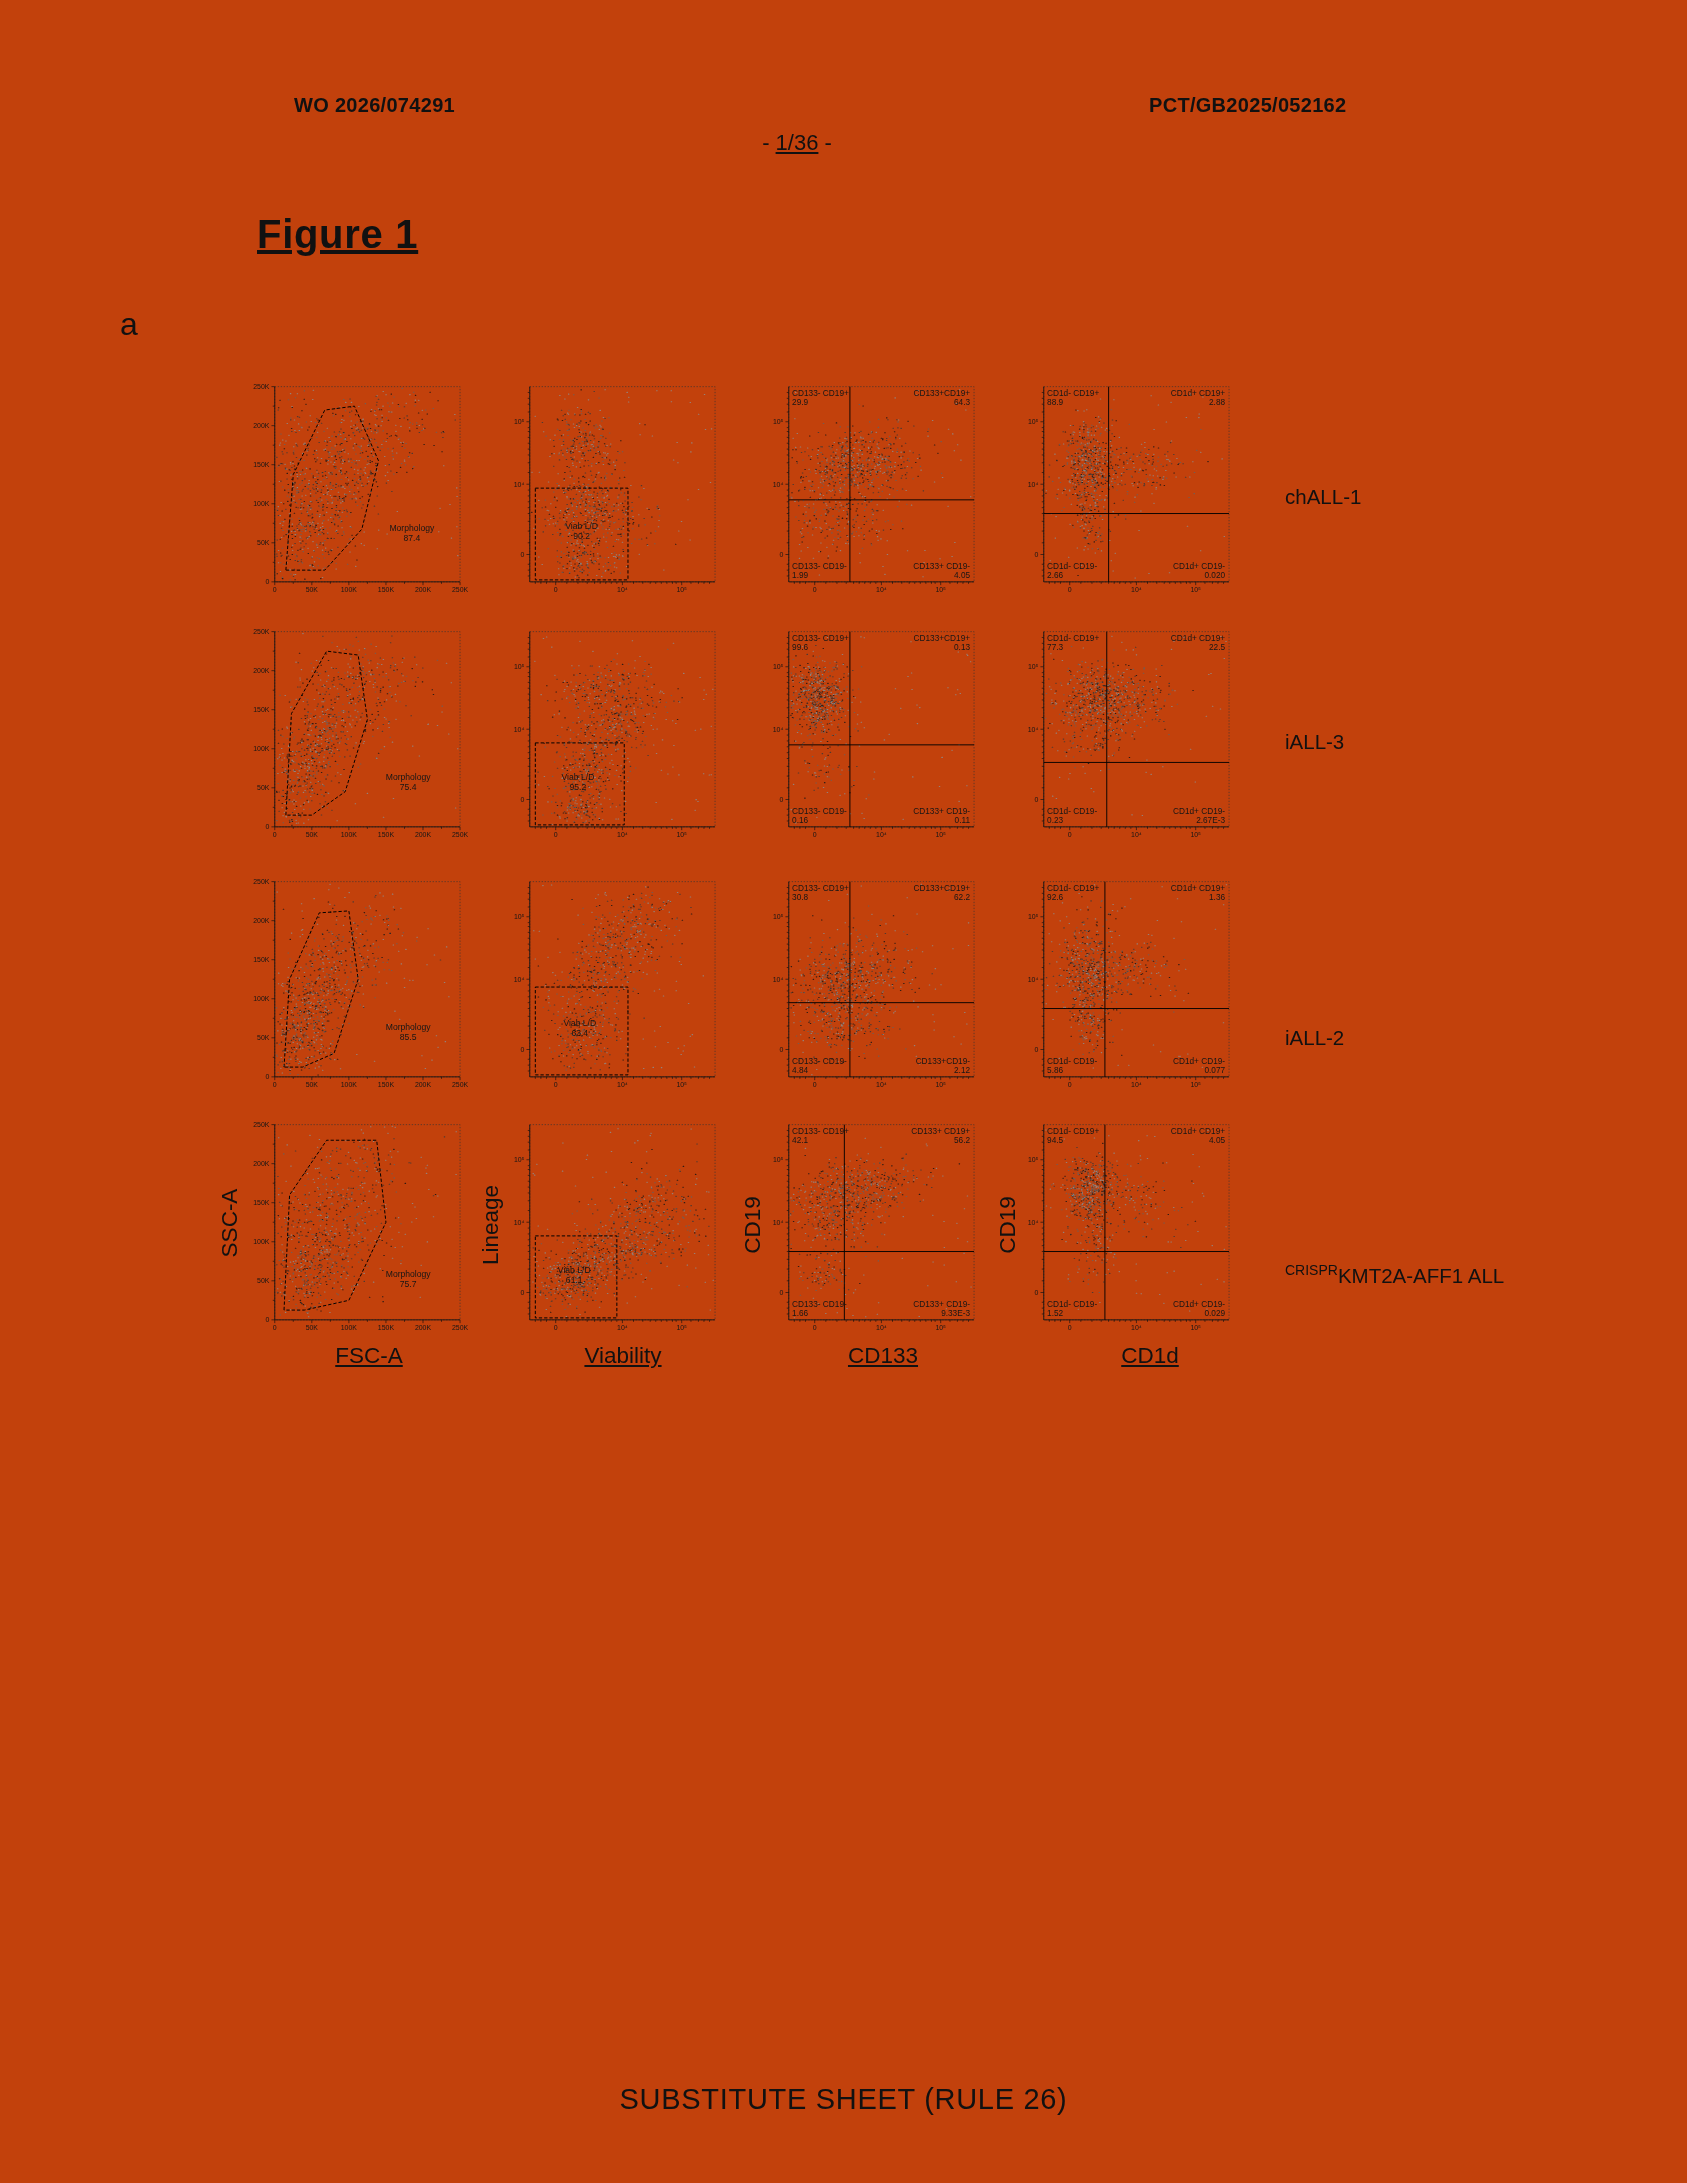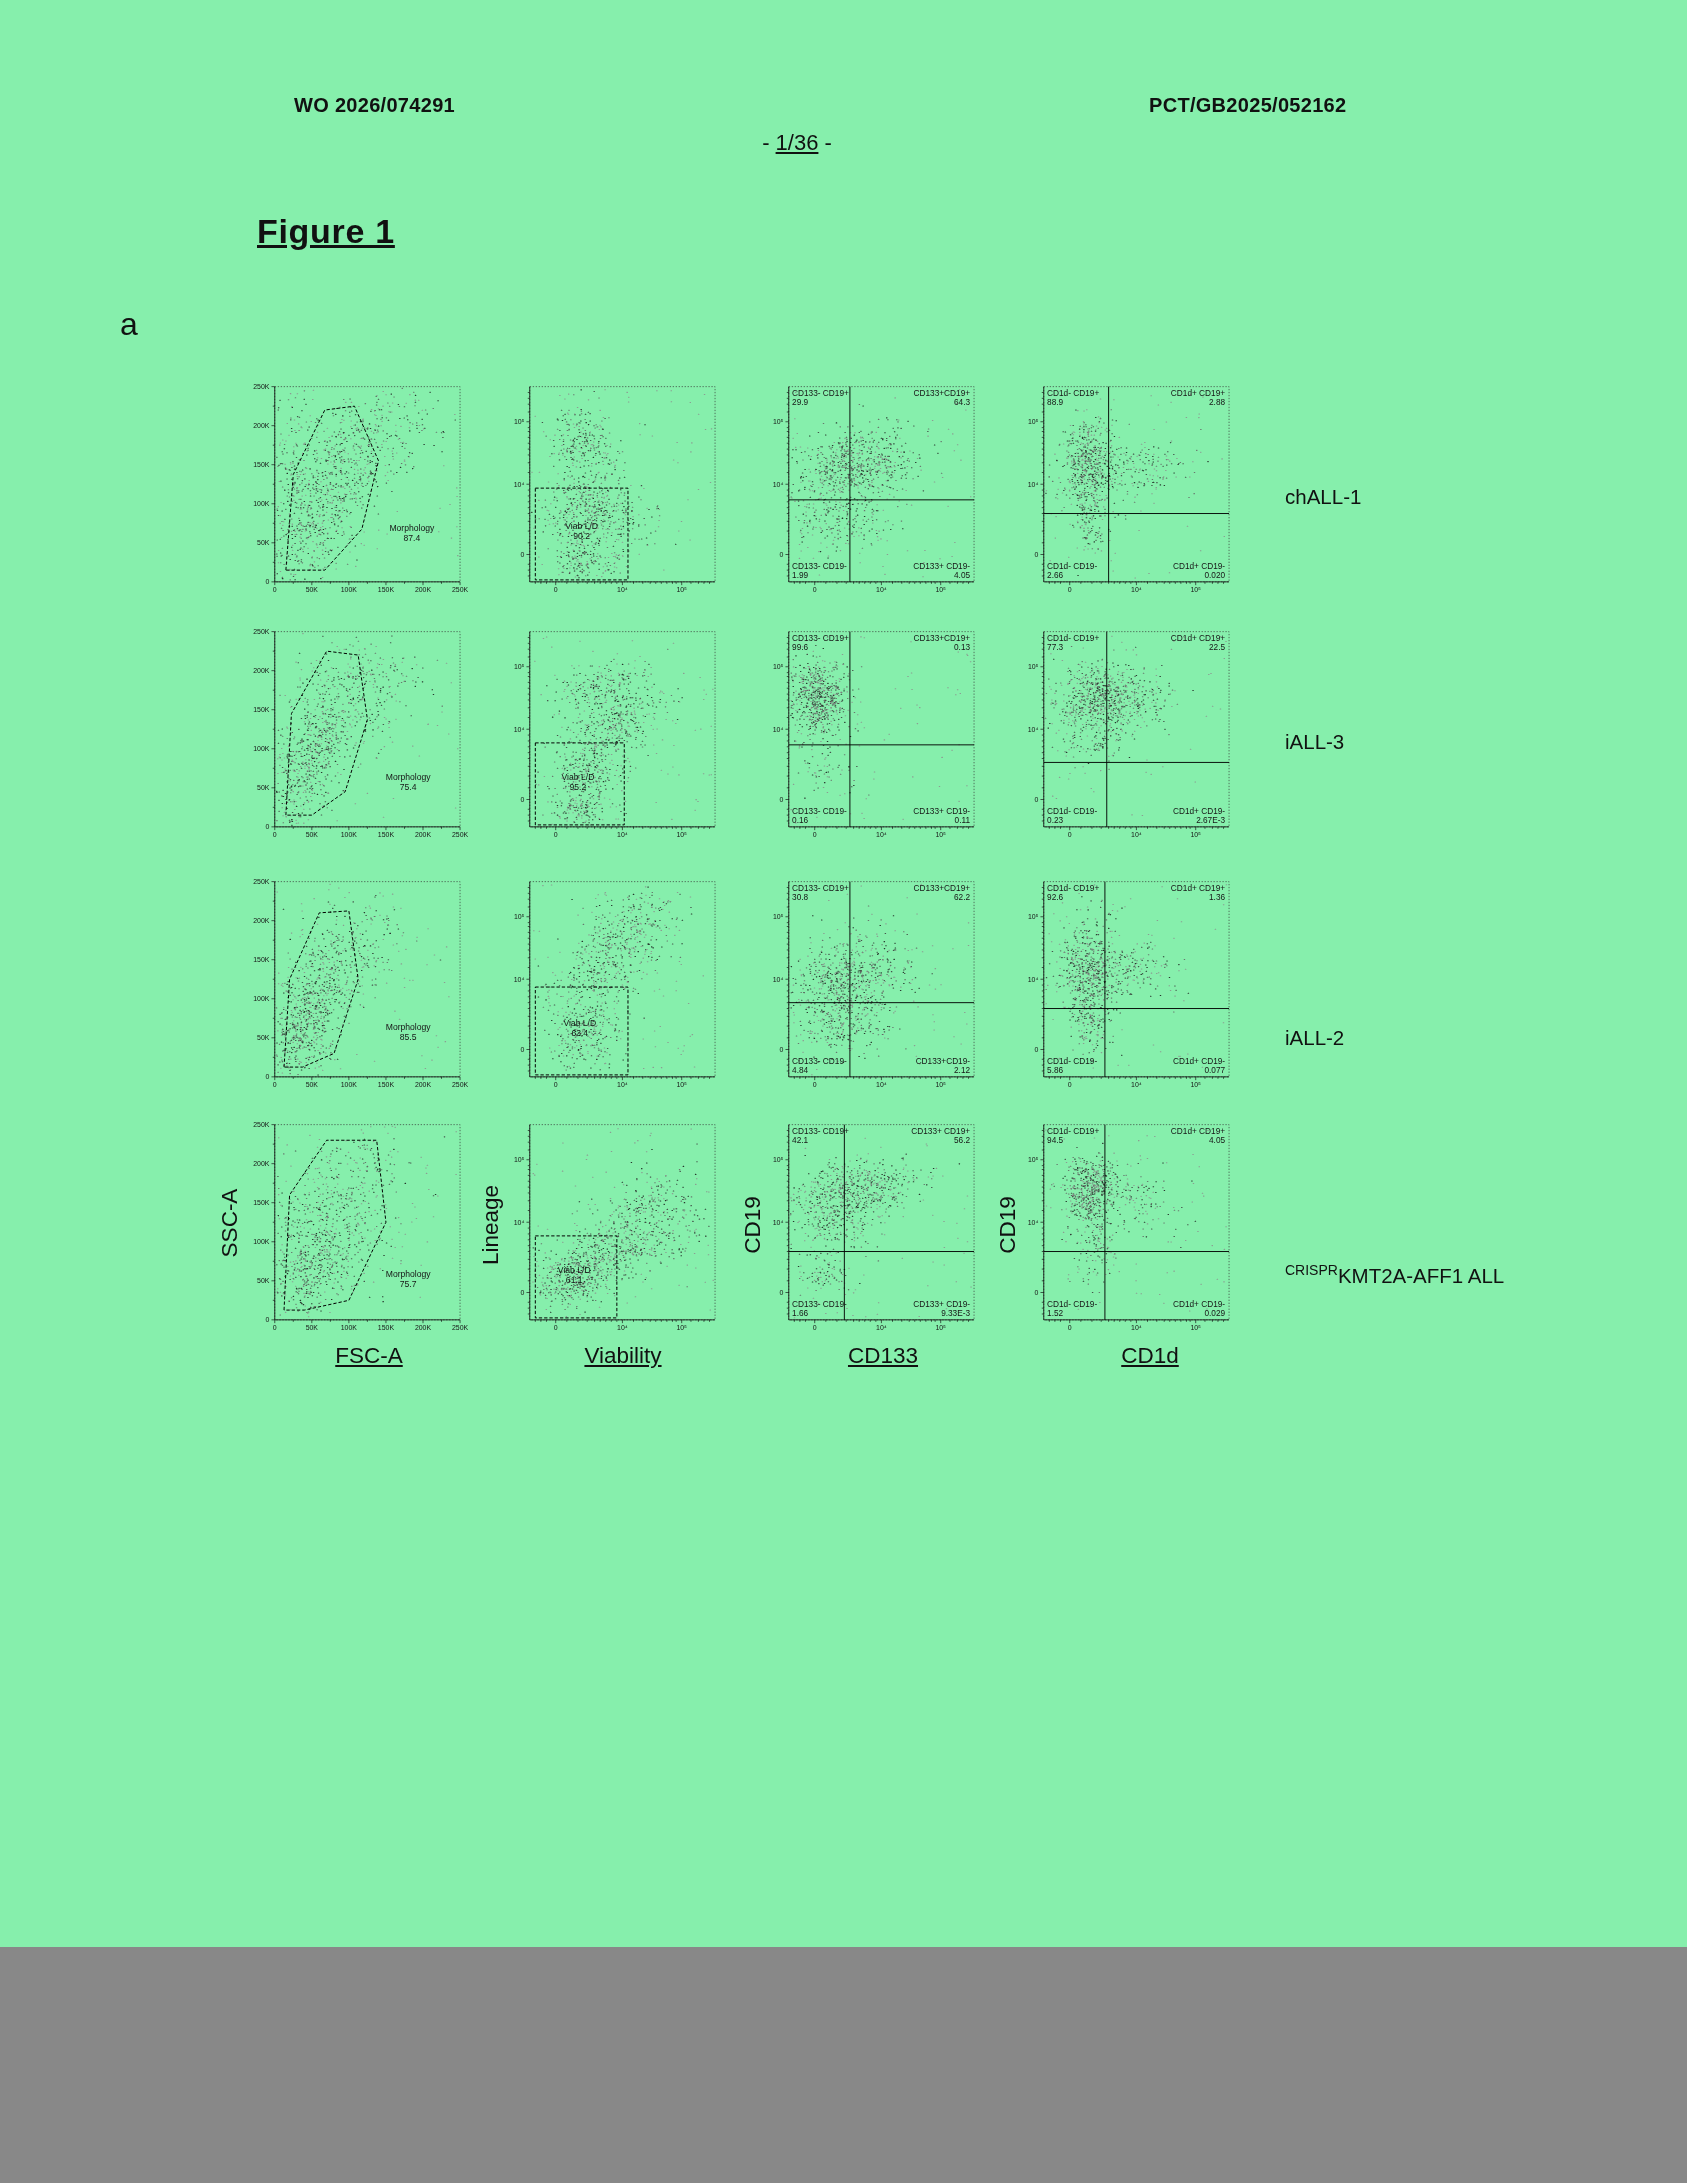--- a/index.html
+++ b/index.html
@@ -1,21 +1,21 @@
 <!DOCTYPE html>
 <html style="font-size:10.6px"><head>
 <meta charset="utf-8">
 <style>
   html,body{margin:0;padding:0;background:#888;}
-  .page{position:relative;width:1687px;height:1947px;background:#86efac;
+  .page{position:relative;width:1687px;height:2183px;background:#c2410c;
         font-family:"Liberation Sans",sans-serif;color:#111;overflow:hidden;}
   .hdr{position:absolute;font-weight:bold;font-size:20px;letter-spacing:0.3px;}
   .pagenum{position:absolute;top:130px;left:797px;transform:translateX(-50%);font-size:22px;}
   .pagenum .u{text-decoration:underline;}
-  .figtitle{position:absolute;left:257px;top:212px;font-size:34px;font-weight:bold;
+  .figtitle{position:absolute;left:257px;top:212px;font-size:40px;font-weight:bold;
             text-decoration:underline;letter-spacing:0.7px;}
   .panel{position:absolute;left:120px;top:306px;font-size:32px;}
   .rowlab{position:absolute;left:1285px;font-size:20.5px;white-space:nowrap;}
   .rowlab sup{font-size:14px;vertical-align:super;}
   .xlab{position:absolute;font-size:22.5px;transform:translateX(-50%);white-space:nowrap;text-decoration:underline;}
   .vlab{position:absolute;font-size:22.5px;transform:translate(-50%,-50%) rotate(-90deg);white-space:nowrap;}
   .footer{position:absolute;left:50%;top:2083px;transform:translateX(-50%);
           font-size:29px;letter-spacing:0.7px;}
   svg text{font-family:"Liberation Sans",sans-serif;}
 </style>

